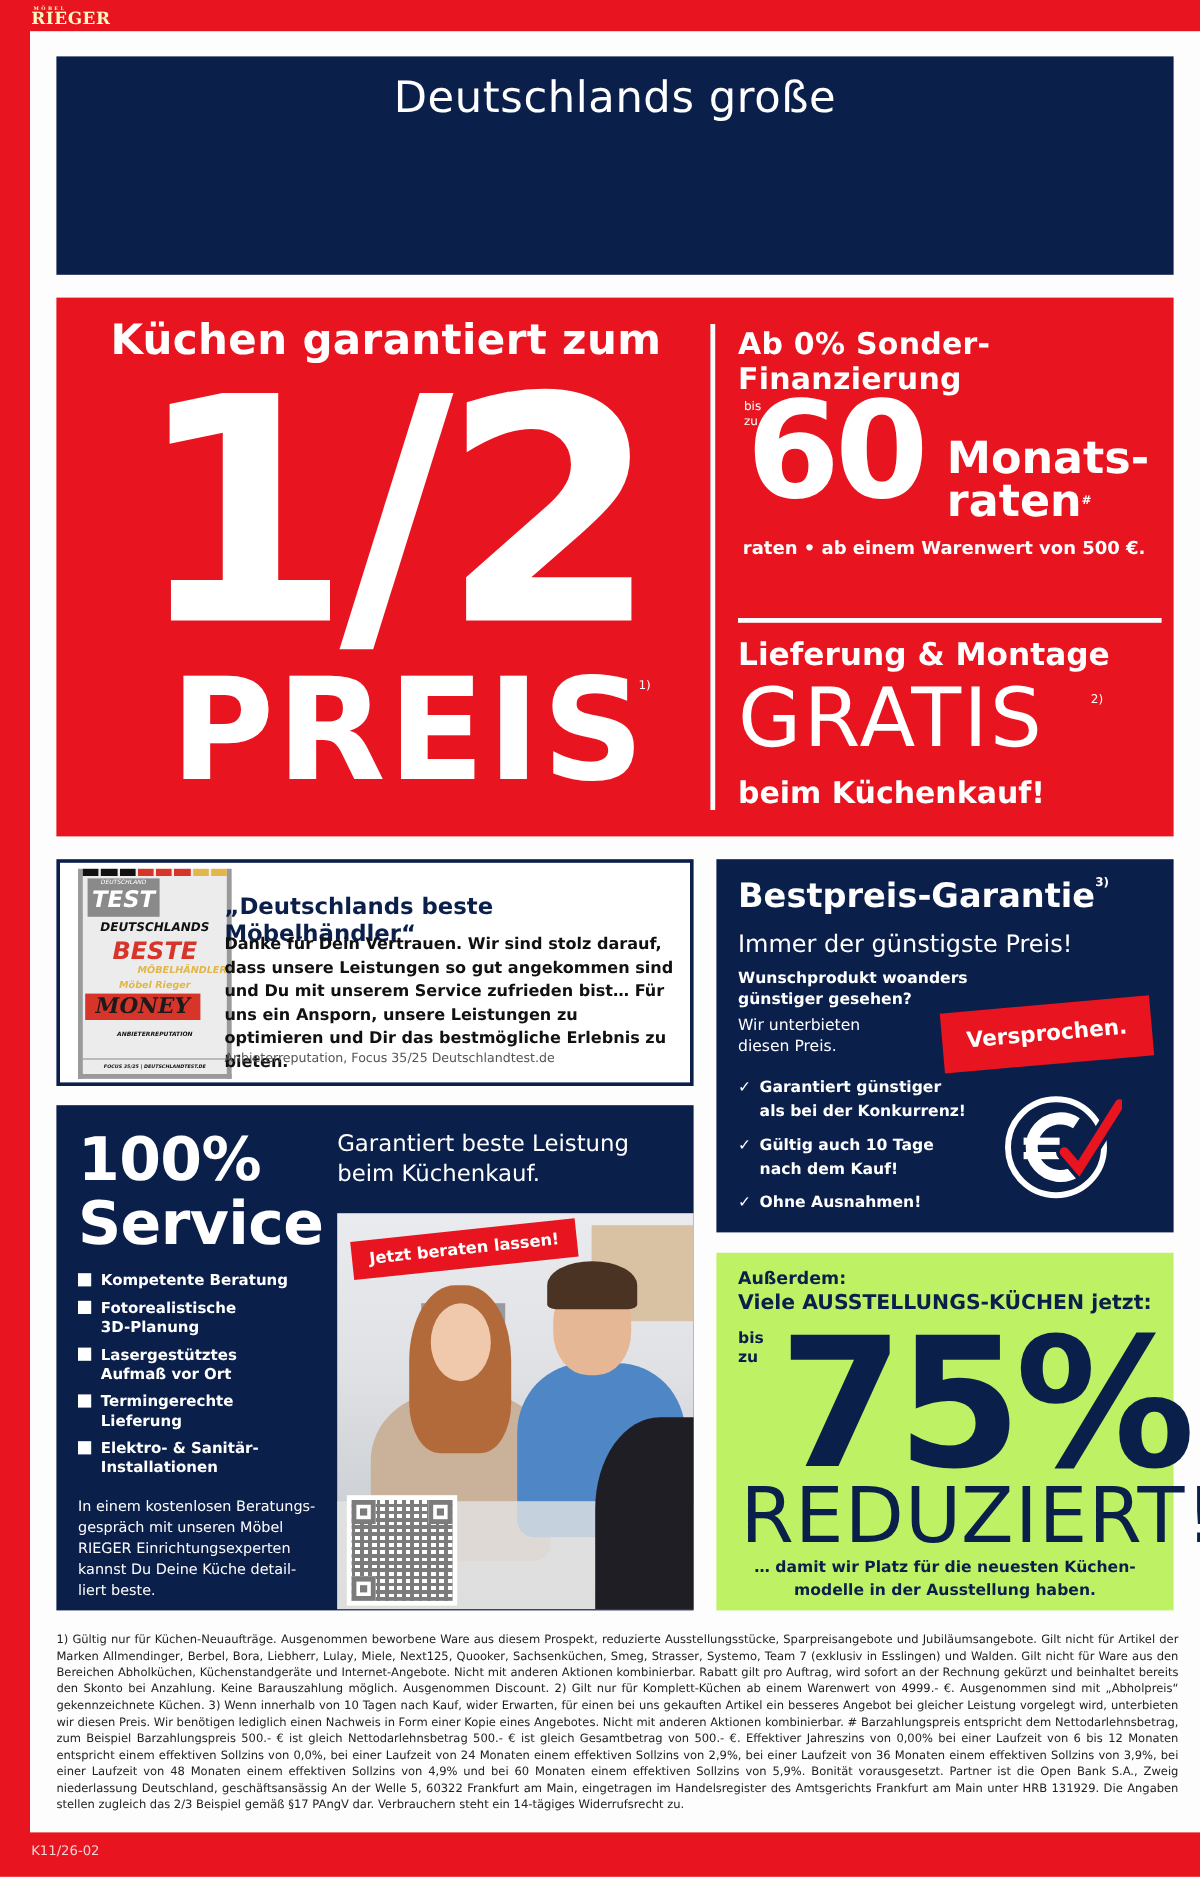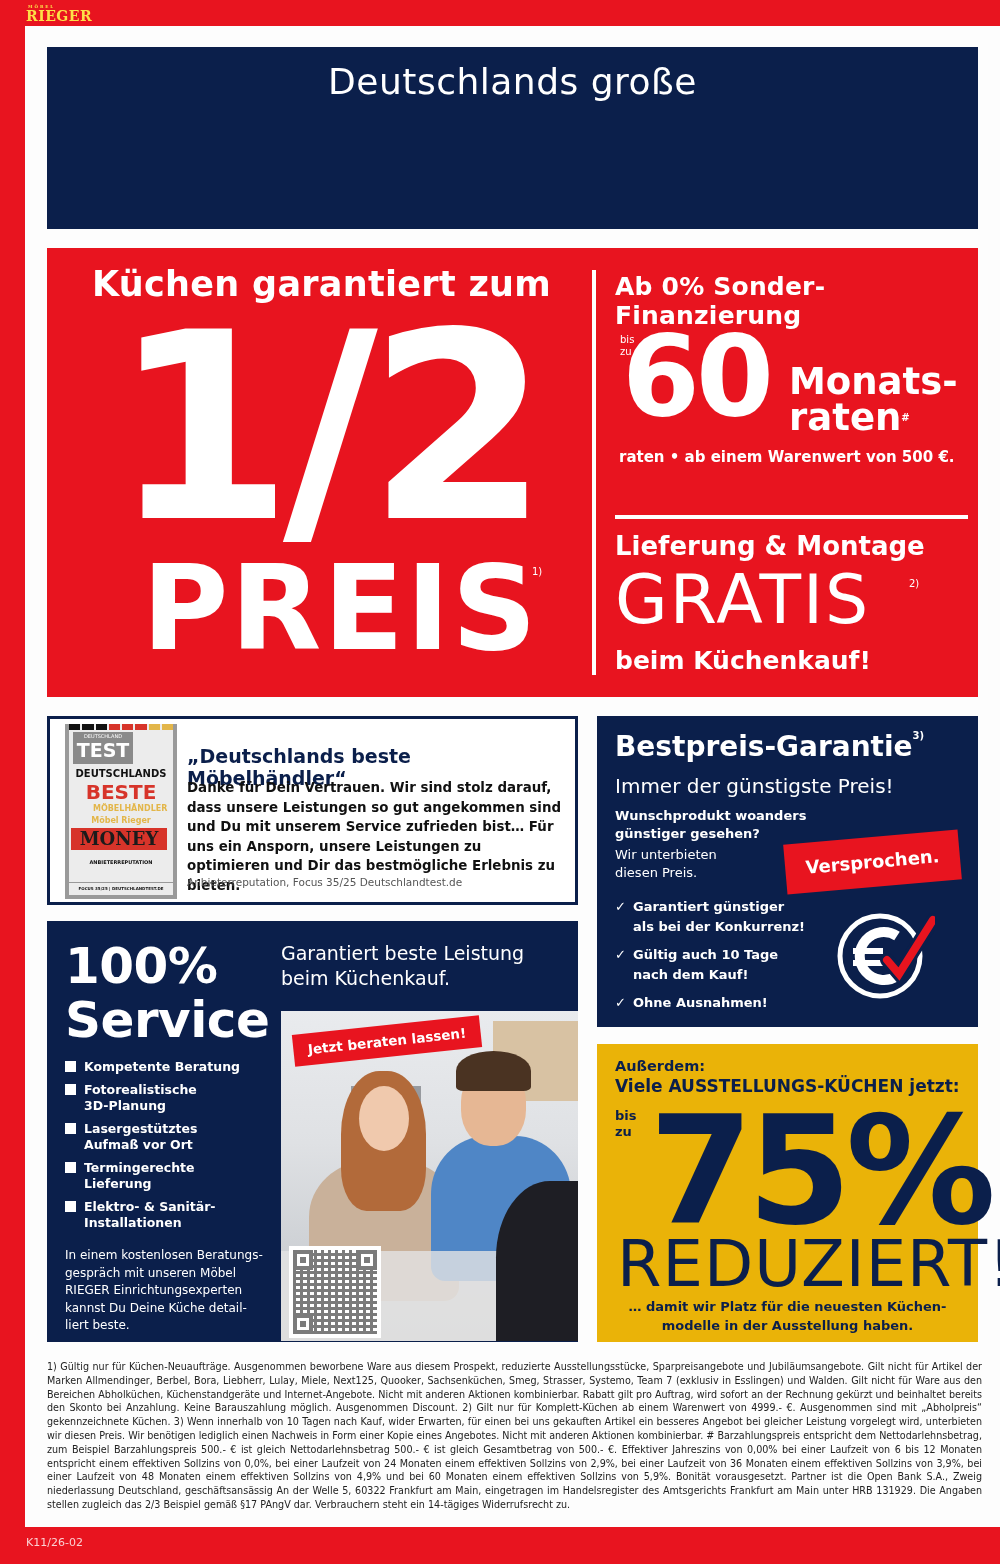--- a/index.html
+++ b/index.html
@@ -5,21 +5,21 @@
   * { box-sizing: border-box; margin: 0; padding: 0; }
   html, body { width: 1000px; height: 1564px; overflow: hidden; }
   body {
     background: #e8141f;
     font-family: "DejaVu Sans", sans-serif;
     position: relative;
     color: #fff;
   }
   .abs { position: absolute; }
   
-  .logo { left: 26px; top: 4px; color: #fde047; font-family: "DejaVu Serif", serif; }
+  .logo { left: 26px; top: 4px; color: #fef9c3; font-family: "DejaVu Serif", serif; }
   .logo .small { font-size: 4px; letter-spacing: 2px; display:block; line-height: 5px; padding-left: 2px; font-weight: bold; }
   .logo .big { font-size: 14px; font-weight: bold; letter-spacing: 0.5px; line-height: 14px; display:block; }
 
   .page { left: 25px; top: 26px; width: 975px; height: 1501px; background: #fdfdfd; }
 
   .navy { background: #0b1f4b; }
   .red { background: #e8141f; }
 
   
   .hdr { left: 47px; top: 47px; width: 931px; height: 182px; }
@@ -42,29 +42,29 @@
   .monats sup { font-size: 10px; vertical-align: top; }
   .finbul { top: 198px; left: 572px; font-size: 15px; font-weight: bold; line-height: 23px; width: 360px; }
   .hline { position: absolute; left: 568px; top: 267px; width: 353px; height: 4px; background: #fff; }
   .lief { top: 283px; font-size: 26px; font-weight: bold; }
   .gratis { top: 312px; font-size: 68px; font-weight: normal; letter-spacing: 2px; line-height: 80px; }
   .fn2 { position: absolute; left: 862px; top: 330px; font-size: 10px; }
   .beim { top: 398px; font-size: 25px; font-weight: bold; }
 
   
   .testi { left: 47px; top: 716px; width: 531px; height: 189px; background: #fff; border: 3px solid #0b1f4b; color: #111; }
-  .badge { position: absolute; left: 15px; top: 5px; width: 112px; height: 175px; background: #ececec; border: 4px solid #9a9a9a; border-top: none; }
+  .badge { position: absolute; left: 15px; top: 5px; width: 128px; height: 175px; background: #ececec; border: 4px solid #9a9a9a; border-top: none; font-style: italic; }
   .badge .stripes { position:absolute; left:0; top:0; width:100%; height:6px; display:flex; gap:2px; }
   .badge .stripes span { flex:1; }
   .badge .tbox { position:absolute; left:4px; top:8px; width:60px; height:32px; background:#8a8a8a; color:#fff; text-align:center; }
   .badge .tbox .d { font-size:5px; display:block; line-height:8px; }
   .badge .tbox .t { font-size:19px; font-weight:bold; line-height:20px; display:block; }
   .badge .dl { position:absolute; left:0; width:100%; top:44px; text-align:center; font-size:10px; font-weight:bold; color:#111; }
   .badge .be { position:absolute; left:0; width:100%; top:56px; text-align:center; font-size:20px; font-weight:bold; color:#d7342a; }
-  .badge .mh { position:absolute; left:0; width:100%; top:80px; text-align:left; font-size:8px; font-weight:bold; color:#e3b64a;padding-left:24px; }
+  .badge .mh { position:absolute; left:0; width:100%; top:80px; text-align:right; font-size:8px; font-weight:bold; color:#e3b64a;padding-left:24px; }
   .badge .mr { position:absolute; left:0; width:100%; top:92px; text-align:center; font-size:8px; font-weight:bold; color:#e3b64a; }
   .badge .money { position:absolute; left:2px; width:96px; top:104px; height:22px; background:#d7342a; color:#1b1b1b; font-family:"DejaVu Serif", serif; font-size:18px; font-weight:bold; text-align:center; line-height:22px; }
   .badge .ar { position:absolute; left:0; width:100%; top:135px; text-align:center; font-size:5px; font-weight:bold; }
   .badge .fc { position:absolute; left:0; width:100%; top:158px; text-align:center; font-size:4px; font-weight:bold; border-top:1px solid #999; padding-top:3px; }
   .testi .q { position: absolute; left: 137px; top: 26px; font-size: 19px; font-weight: bold; color: #0b1f4b; }
   .testi .body { position: absolute; left: 137px; top: 59px; width: 380px; font-size: 13.4px; font-weight: bold; line-height: 19.5px; color: #111; }
   .testi .src { position: absolute; left: 137px; top: 157px; font-size: 10.5px; color: #555; }
 
   
   .best { left: 597px; top: 716px; width: 381px; height: 311px; }
@@ -103,21 +103,21 @@
   .photo .qr { position:absolute; left:8px; top:235px; width:92px; height:92px; background:#fff; padding:4px; }
   .photo .qr .grid { width:100%; height:100%;
     background:
       repeating-linear-gradient(90deg, #111 0 3px, transparent 3px 7px),
       repeating-linear-gradient(0deg, #111 0 3px, transparent 3px 6px);
     opacity: 0.55; position:relative; }
   .photo .qr .f { position:absolute; width:20px; height:20px; border:4px solid #111; background:#fff; }
   .photo .qr .f::after { content:""; position:absolute; left:3px; top:3px; width:6px; height:6px; background:#111; }
 
   
-  .ausst { left: 597px; top: 1044px; width: 381px; height: 298px; background: #eab308; color: #0b1f4b; }
+  .ausst { left: 597px; top: 1044px; width: 381px; height: 298px; background: #bef264; color: #0b1f4b; }
   .ausst .a { position:absolute; left:18px; top:14px; font-size:14.5px; font-weight:bold; }
   .ausst .v { position:absolute; left:18px; top:32px; font-size:17px; font-weight:bold; }
   .ausst .bis { position:absolute; left:18px; top:64px; font-size:13px; font-weight:bold; line-height:16px; }
   .ausst .pct { position:absolute; left:52px; top:42px; font-size:150px; font-weight:bold; line-height:170px; letter-spacing: -6px; }
   .ausst .red2 { position:absolute; left:20px; top:190px; font-size:64px; font-weight:normal; line-height:60px; letter-spacing: 1px; }
   .ausst .dam { position:absolute; left:0; width:100%; top:253px; text-align:center; font-size:13px; font-weight:bold; line-height:19px; }
 
   
   .fine { left: 47px; top: 1360px; width: 935px; font-size: 9.6px; line-height: 13.8px; color: #222; text-align: justify; }
 

